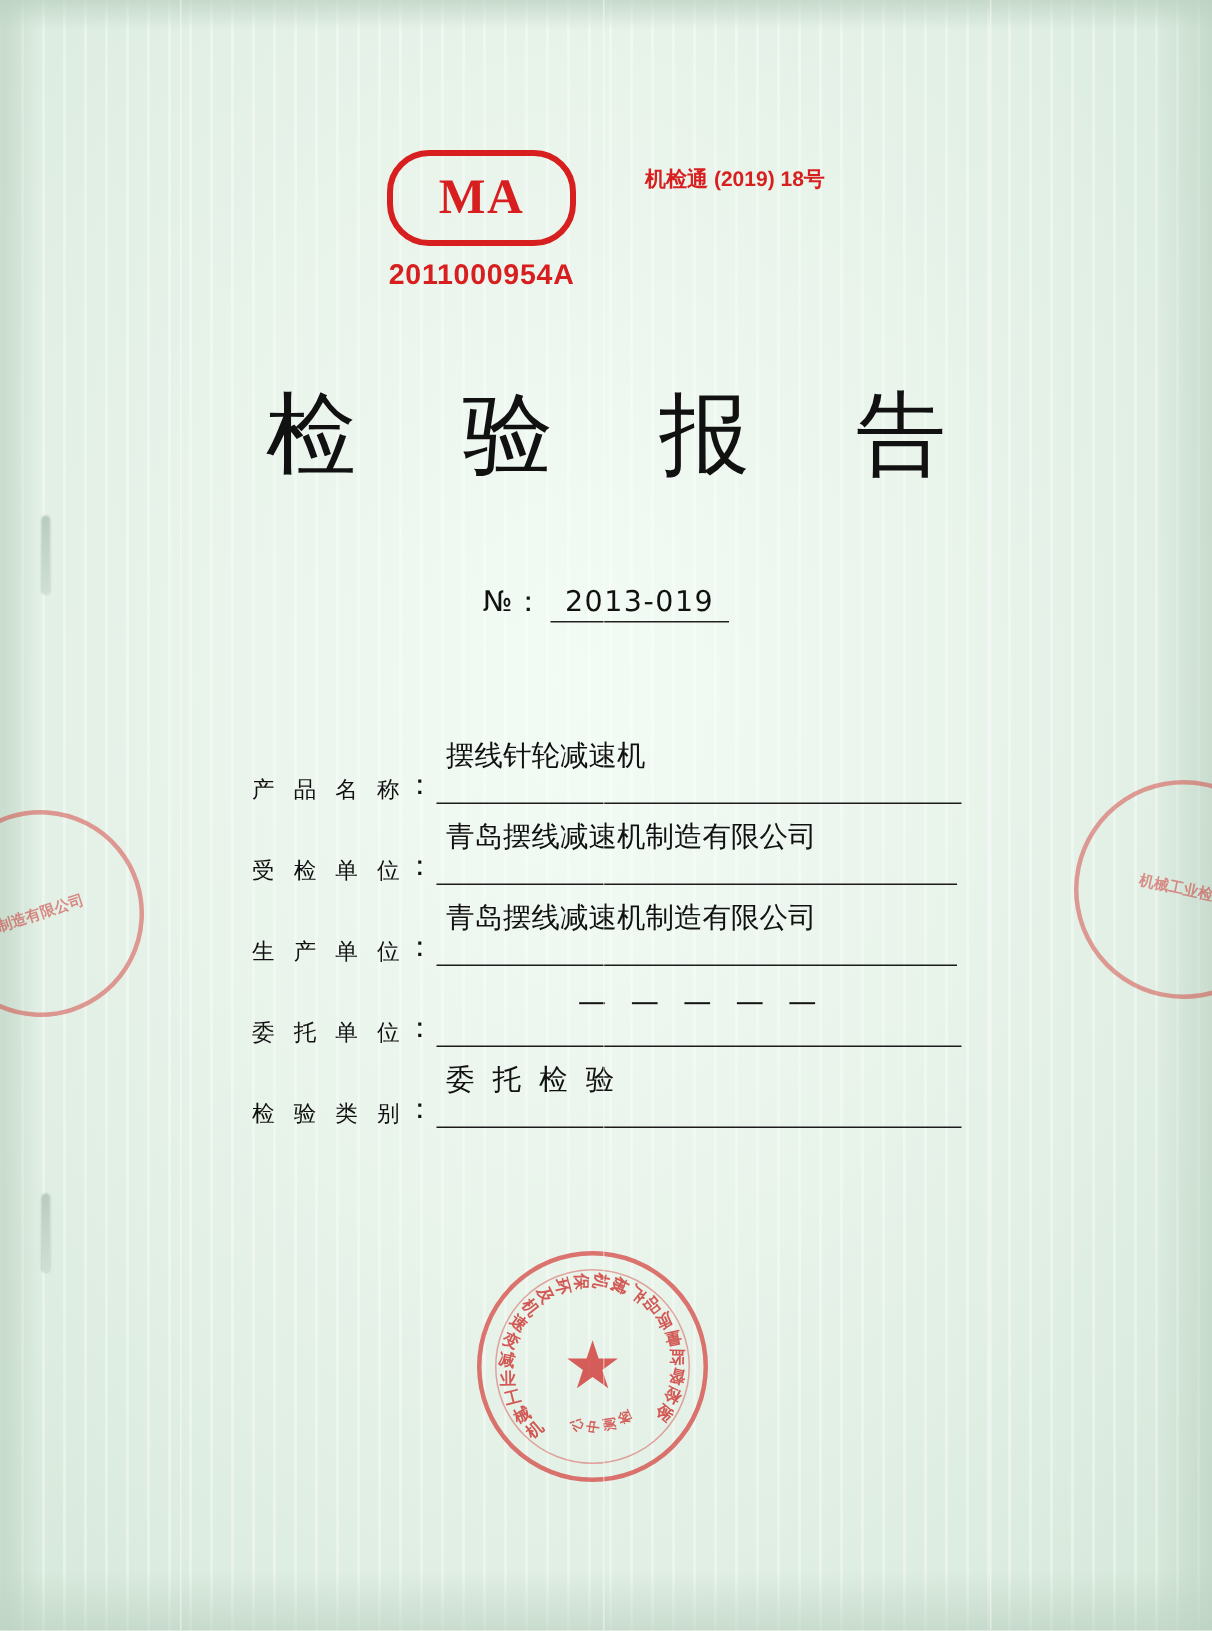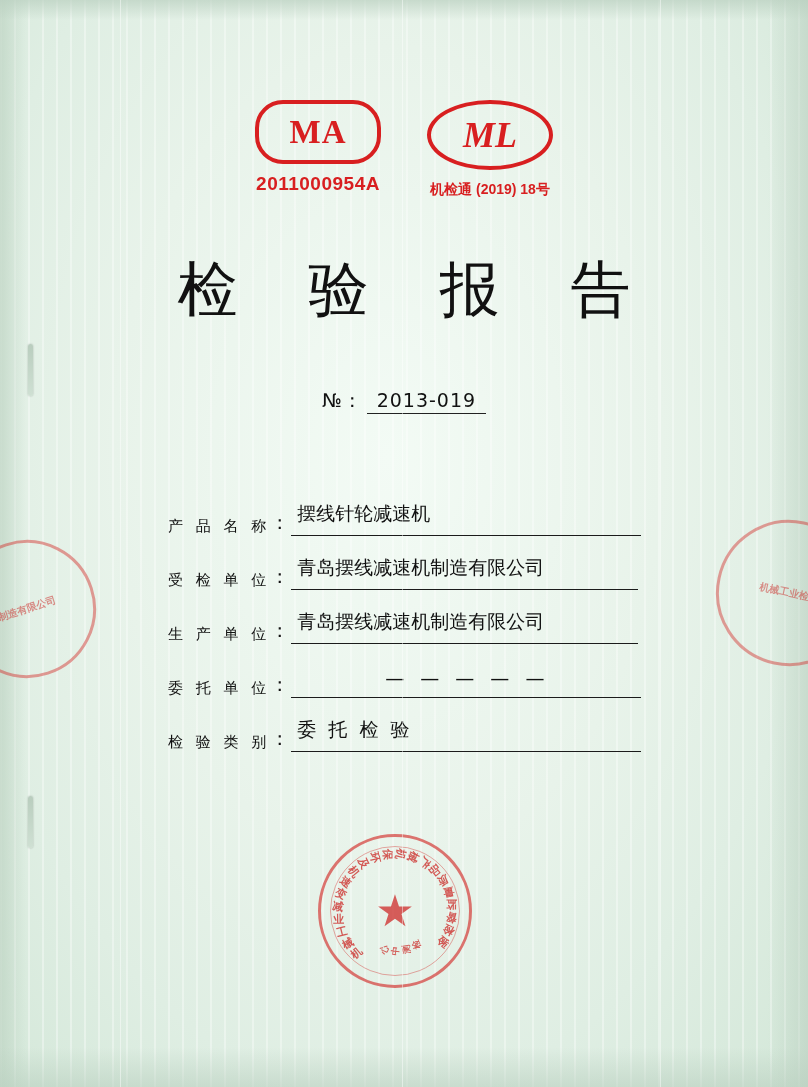--- a/index.html
+++ b/index.html
@@ -173,21 +173,21 @@
   .field-colon {
     font-size: 19px;
     color: #111;
     margin-right: 2px;
   }
   .field-value {
     flex: 1;
     border-bottom: 1px solid #1b1b1b;
     font-size: 19px;
     color: #111;
-    padding: 0 4px 8px 6px;
+    padding: 0 4px 18px 6px;
     white-space: nowrap;
     font-family: "DejaVu Sans", sans-serif;
   }
   .field-value.center {
     text-align: left;
     letter-spacing: 3px;
     margin-top: 32px;
   }
   .field-value.dashes {
     text-align: center;
@@ -303,21 +303,20 @@
   <div class="punch" style="left:28px; top:796px;"></div>
 
   <div id="marks">
 
     <div class="mark-block">
       <div class="ma-logo">MA</div>
       <div class="ma-code">2011000954A</div>
     </div>
 
     <div class="mark-block">
-      <div class="ml-logo">ML</div>
       <div class="ml-code">机检通 (2019) 18号</div>
     </div>
 
   </div>
 
   <div id="doc-title">检 验 报 告</div>
 
   <div id="report-no">
     <span class="no-label">№：</span><span class="no-value">2013-019</span>
   </div>

